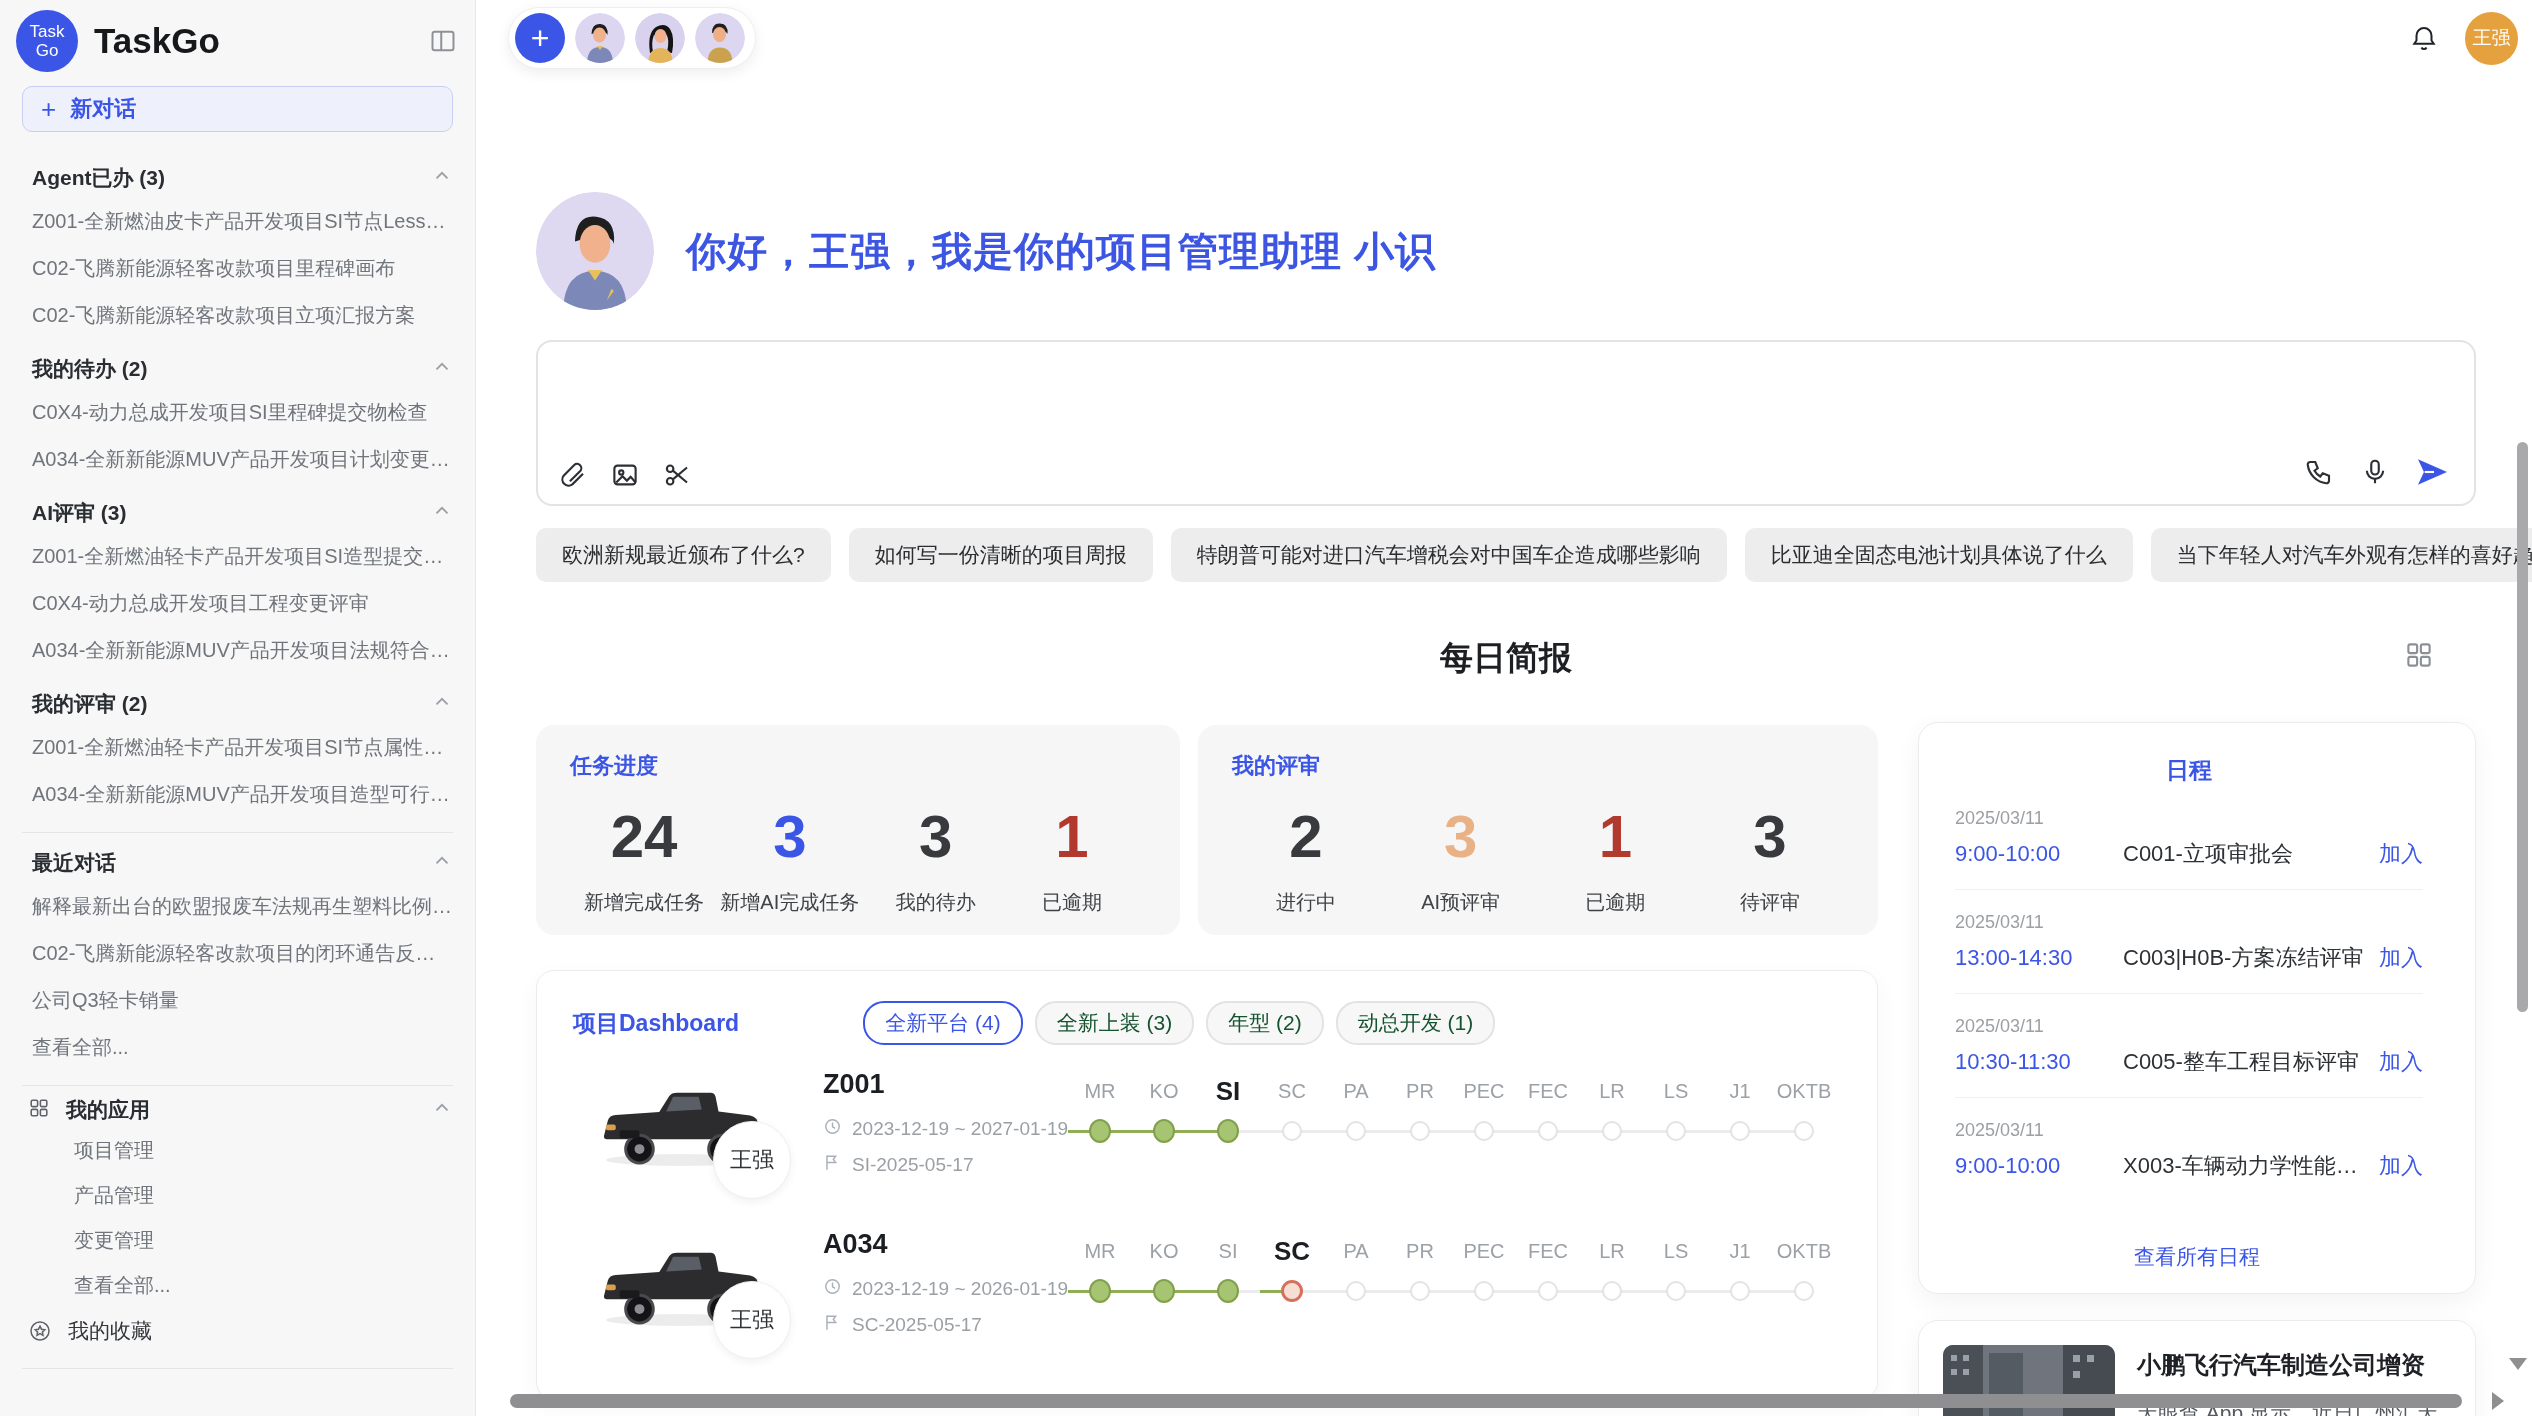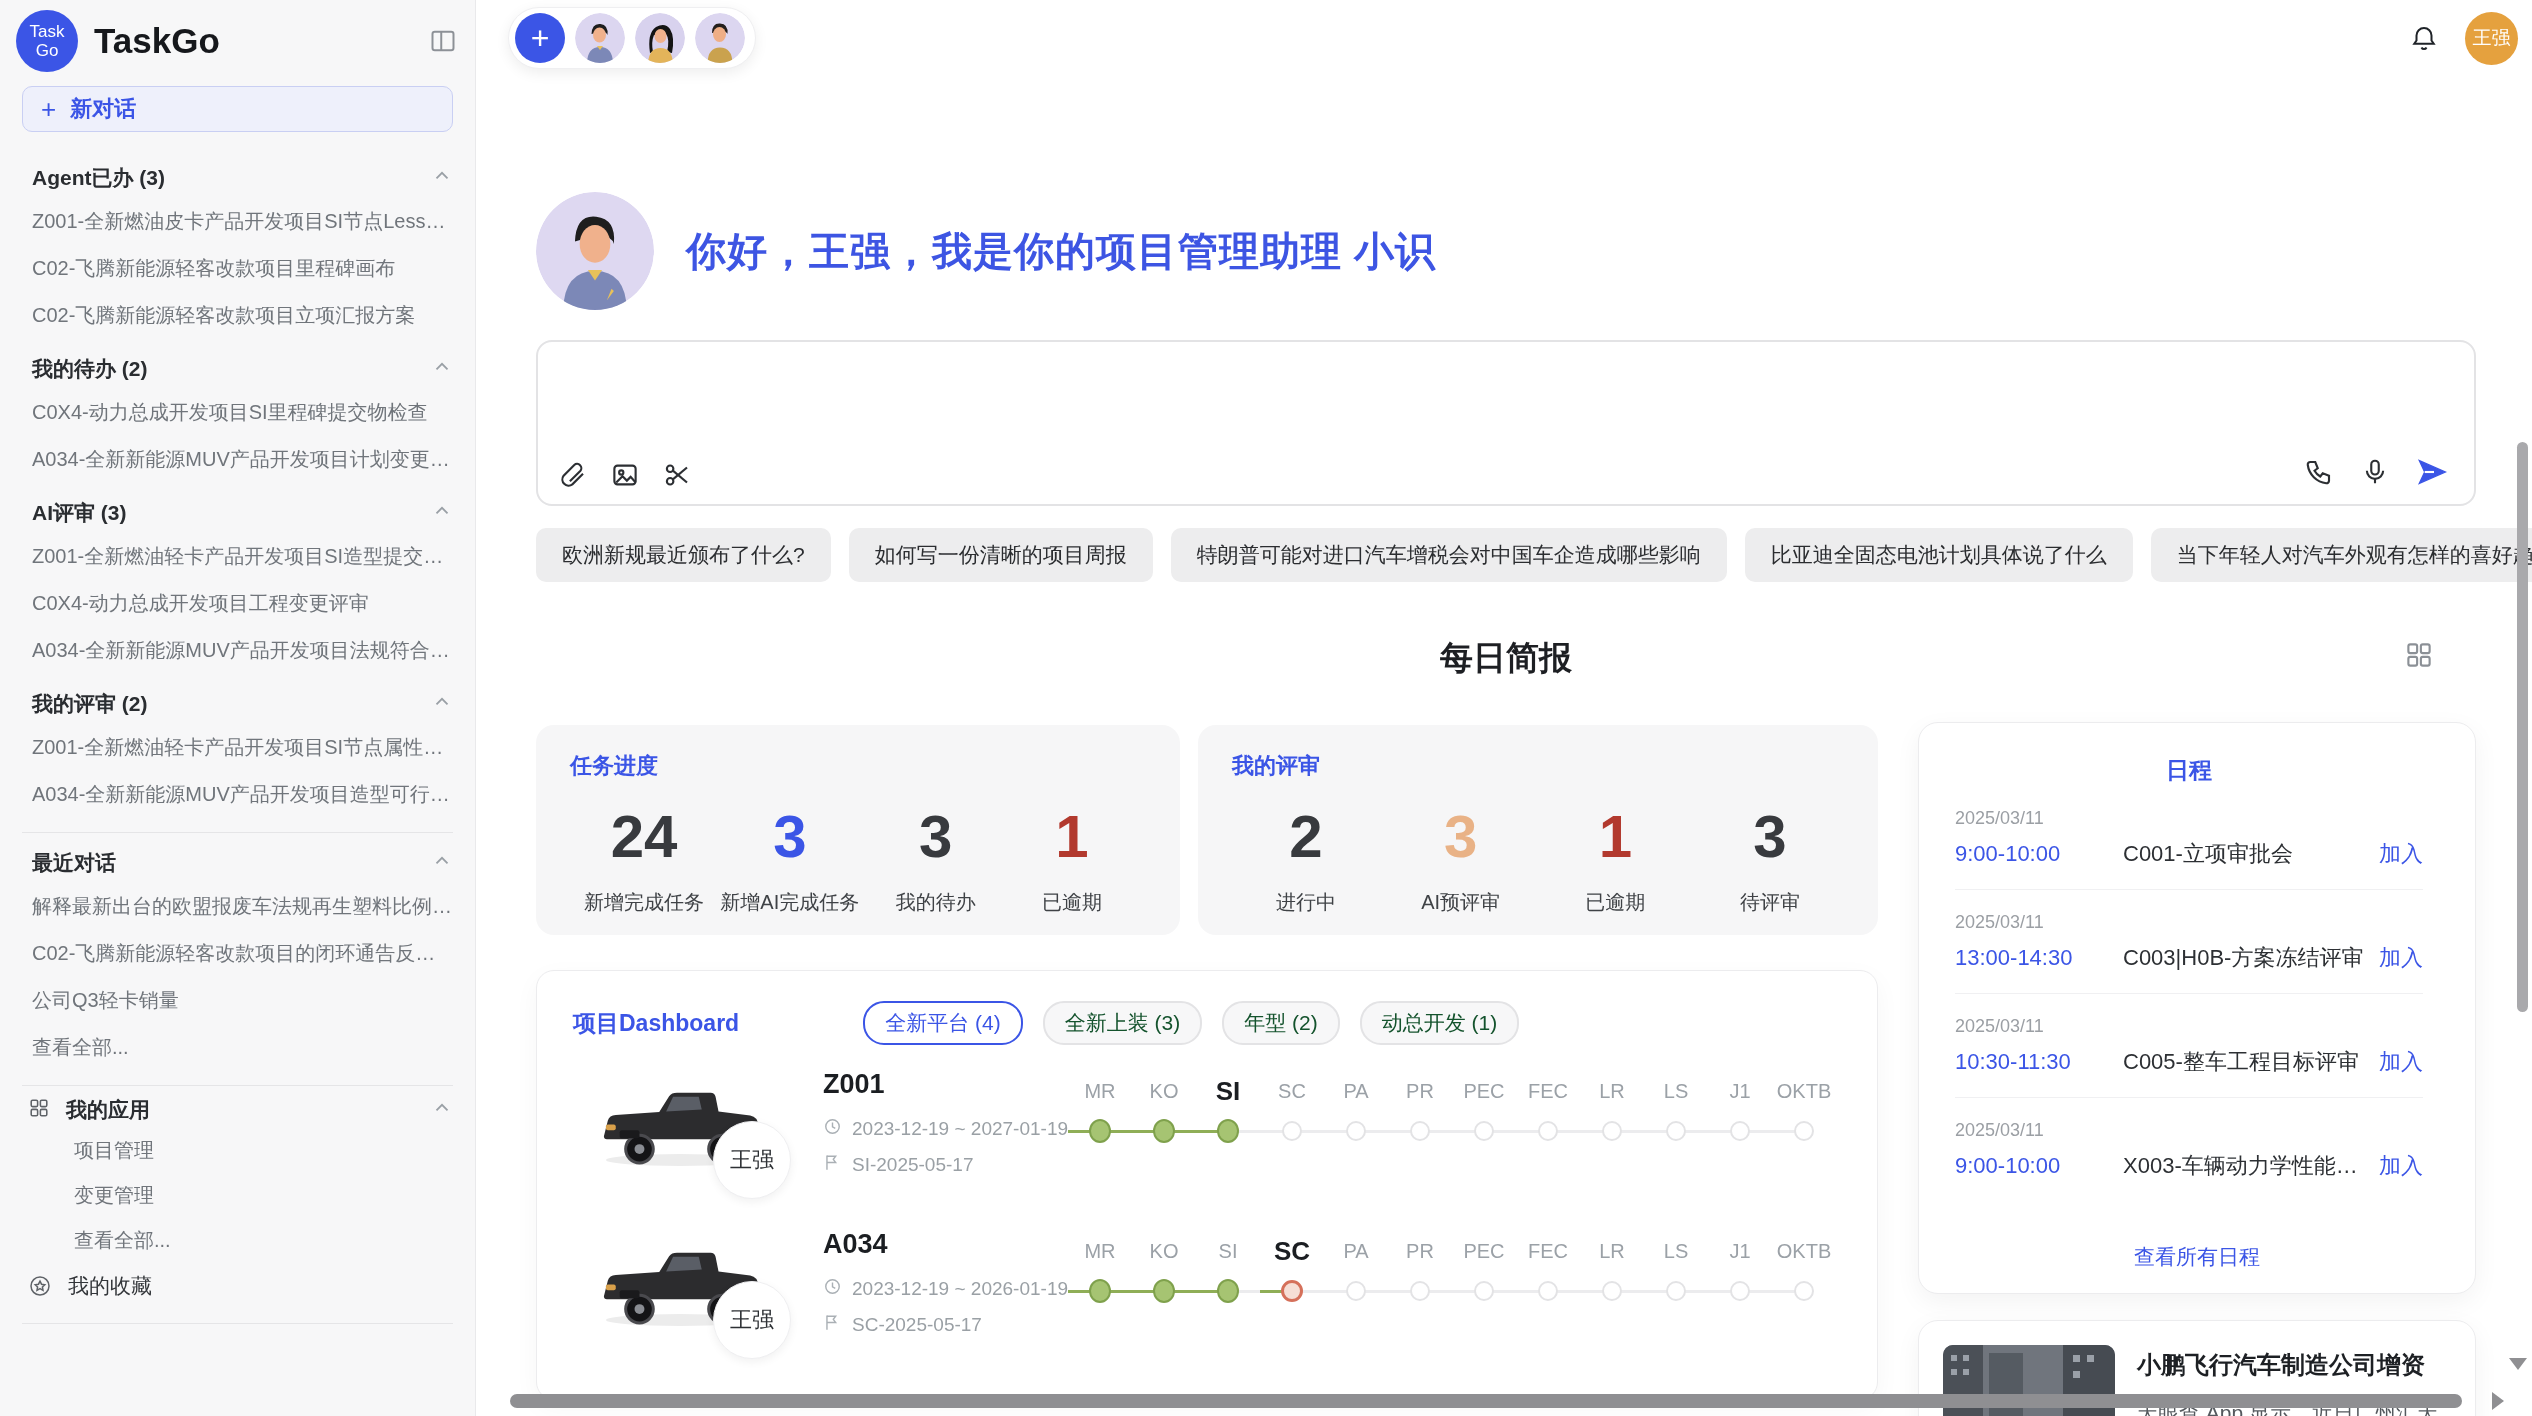--- a/index.html
+++ b/index.html
@@ -82,21 +82,21 @@
   .stat-cell { text-align:center; min-width:120px; }
   .stat-val { font-size:60px; font-weight:600; color:#383a3e; line-height:76px; }
   .stat-val.blue { color:#3b55e6; } .stat-val.red { color:#b2392e; } .stat-val.orange { color:#e9b286; }
   .stat-lab { font-size:20px; color:#3f4246; margin-top:14px; }
 
   .dash-card { position:absolute; top:970px; left:0; width:1342px; height:430px;
     background:#fff; border:1px solid #ececee; border-radius:18px;
     box-shadow:0 8px 26px rgba(0,0,0,.04); overflow:hidden; }
   .dash-head { position:absolute; left:36px; top:30px; display:flex; align-items:center; }
   .dash-title { color:#3b55e6; font-size:23px; font-weight:600; }
-  .dash-tabs { display:flex; gap:20px; margin-left:124px; }
+  .dash-tabs { display:flex; gap:12px; margin-left:124px; }
   .dtab { border:2px solid #e3e3e5; background:#f7f7f8; color:#14532d; border-radius:21px;
     padding:6px 20px; font-size:21px; cursor:pointer; white-space:nowrap; }
   .dtab.active { border-color:#3b55e6; color:#3b55e6; background:#fff; }
   .proj-row { position:absolute; left:0; width:1342px; height:160px; cursor:pointer; }
   .truck { position:absolute; left:59px; top:12px; width:168px; height:98px; }
   .owner-badge { position:absolute; left:176px; top:58px; width:78px; height:78px; border-radius:50%;
     background:#fff; border:1px solid #efeff1; box-shadow:0 3px 10px rgba(0,0,0,.06);
     display:flex; align-items:center; justify-content:center; font-size:22px; color:#2e3135; }
   .proj-name { position:absolute; left:286px; top:6px; font-size:27px; font-weight:700; color:#1b1e22; }
   .proj-meta { position:absolute; left:286px; display:flex; align-items:center; gap:10px;
@@ -223,20 +223,21 @@
                 <rect x="3.5" y="13.5" width="7" height="7" rx="1.5"></rect>
                 <rect x="13.5" y="13.5" width="7" height="7" rx="1.5"></rect>
               </svg></span>
             <span>我的应用</span>
           </span>
           <span><svg width="22" height="22" viewBox="0 0 24 24" fill="none" stroke="#9aa0a6" stroke-width="2">
               <polyline points="6,14.5 12,8.5 18,14.5"></polyline>
             </svg></span>
         </div>
         <div class="side-sub">项目管理</div>
+        <div class="side-sub">产品管理</div>
         <div class="side-sub">变更管理</div>
         <div class="side-sub">查看全部...</div>
         <div class="side-row">
           <span class="ric">
             <svg width="24" height="24" viewBox="0 0 24 24" fill="none" stroke="#5f6368" stroke-width="1.5">
               <circle cx="12" cy="12" r="9"></circle>
               <path d="M12 7.2 l1.5 3 3.3 .5 -2.4 2.3 .6 3.3 -3 -1.6 -3 1.6 .6 -3.3 -2.4 -2.3 3.3 -.5 z"></path>
             </svg>
           </span>
           <span>我的收藏</span>

